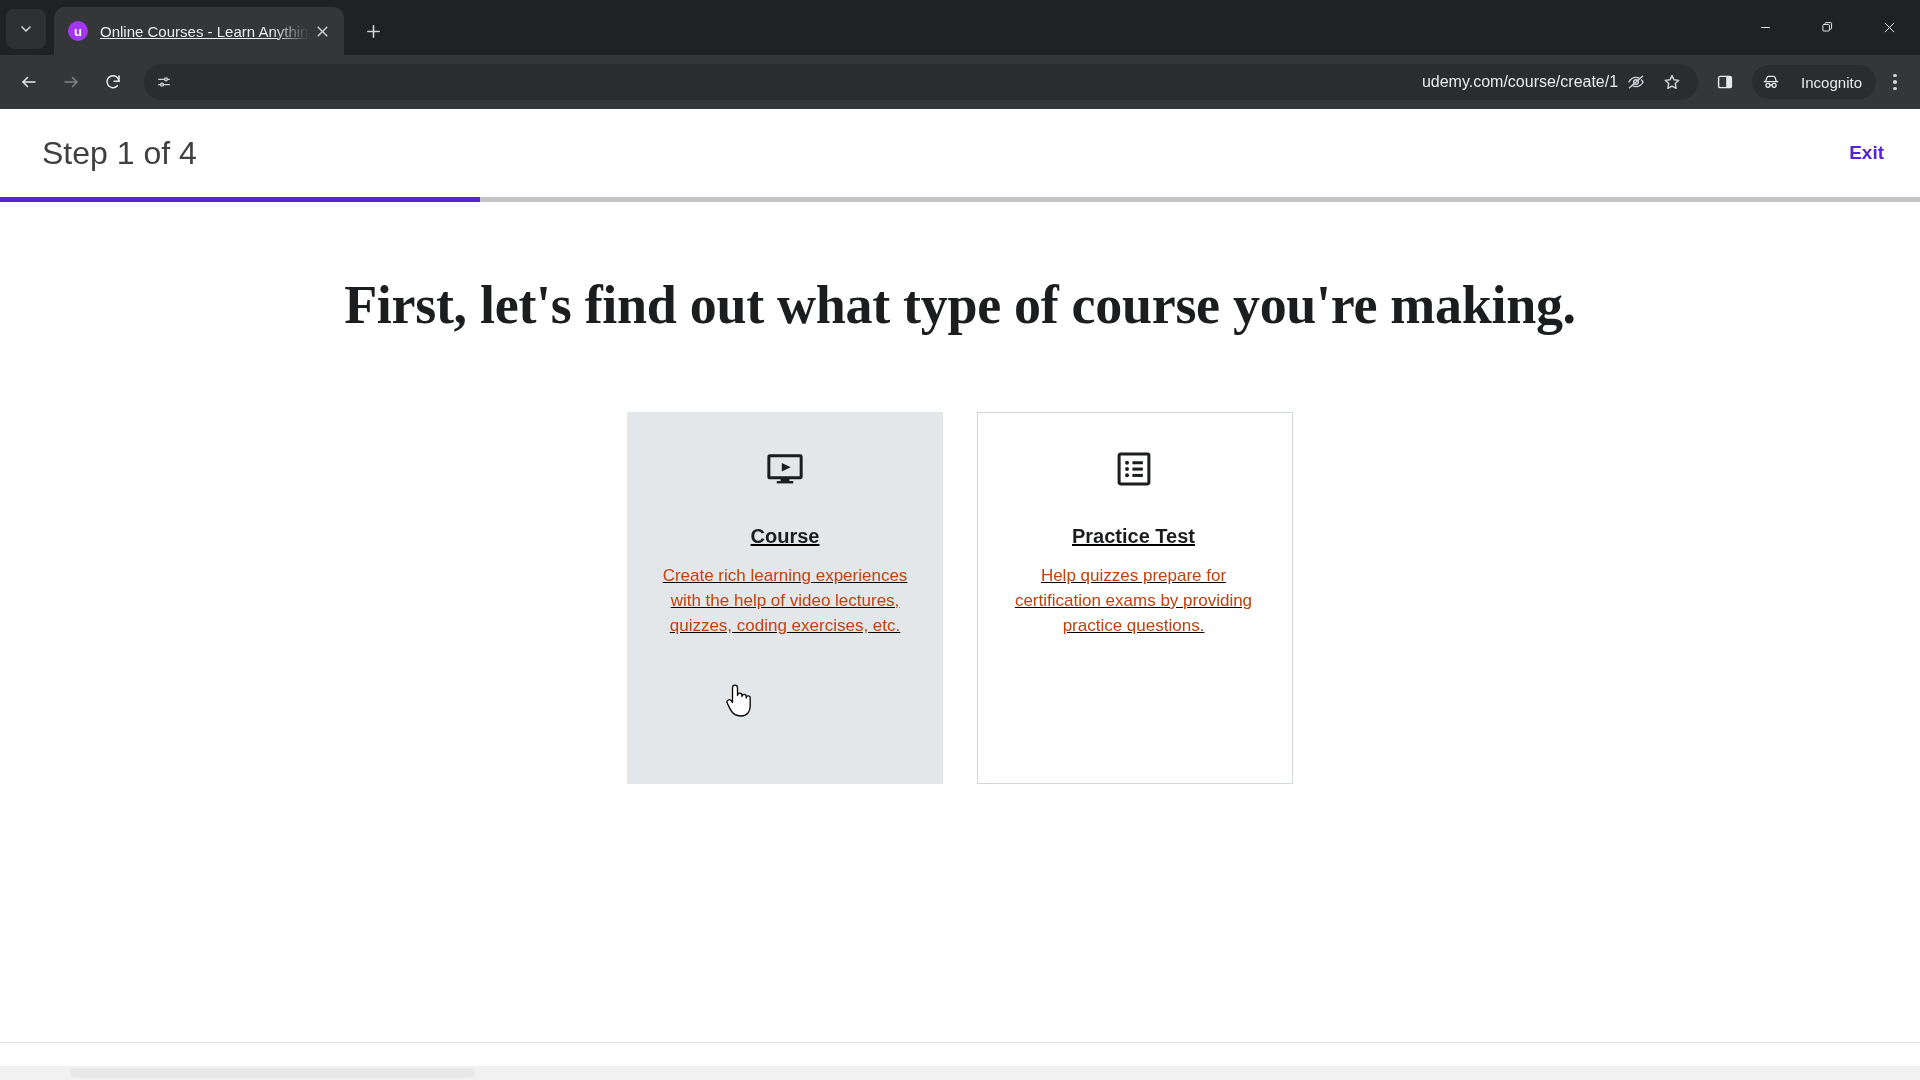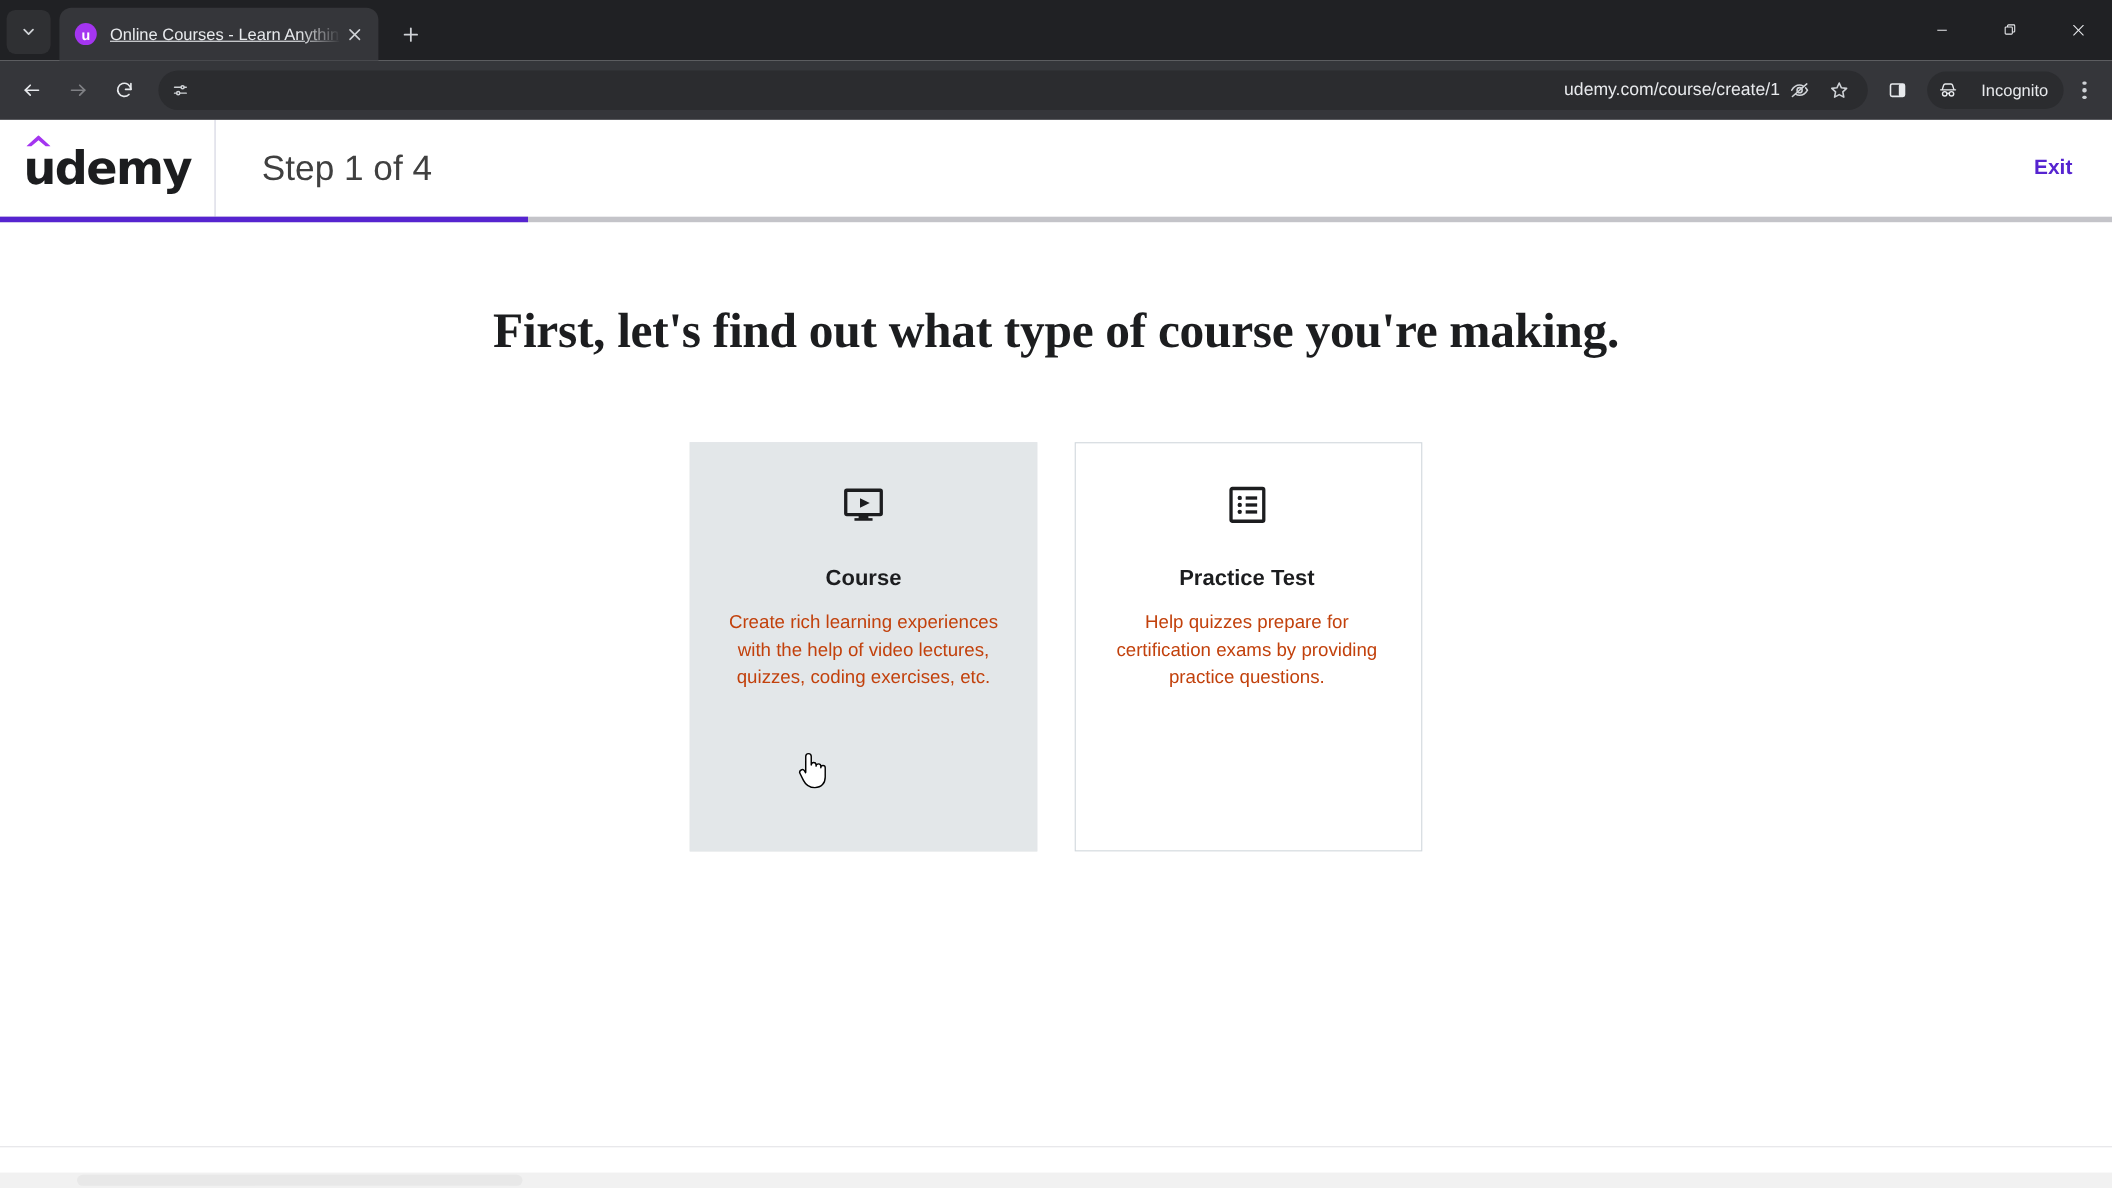--- a/index.html
+++ b/index.html
@@ -226,39 +226,40 @@
   }
 
   .main {
     position: relative;
     height: calc(100% - 88px - 5px);
   }
 
   .page-title {
     font-family: "Liberation Serif", serif;
     font-weight: bold;
-    font-size: 45px;
+    font-size: 54px;
     color: #1c1d1f;
     text-align: center;
     margin-top: 72px;
     letter-spacing: -0.3px;
   }
 
   .cards {
     display: flex;
     justify-content: center;
     gap: 34px;
     margin-top: 76px;
   }
   .card {
     width: 316px;
     height: 372px;
     padding: 34px 26px 0;
     text-align: center;
     cursor: pointer;
+    text-decoration: underline;
   }
   .card-unselected {
     background: #fff;
     border: 1px solid #d1d7dc;
     padding-left: 23px;
   }
   .card-selected {
     background: #e3e7e9;
     border: 1px solid #e3e7e9;
   }
@@ -452,28 +453,20 @@
     <div class="kebab">
       <i></i>
         <i></i>
         <i></i>
     </div>
   </div>
 
   <div class="viewport">
 
     <div class="site-header">
-      <div class="logo-wrap">
-        <div class="logo">
-          <svg class="caret" viewBox="0 0 22 11">
-            <polygon points="11,0 22,10 17.5,10 11,4.4 4.5,10 0,10" fill="#a435f0"></polygon>
-          </svg>
-          <span>udemy</span>
-        </div>
-      </div>
       <div class="step-label">Step 1 of 4</div>
       <a class="exit-link" style="color: rgb(86, 36, 208);">Exit</a>
     </div>
 
     <div class="progress-track" style="background: rgb(196, 196, 201);">
       <div class="progress-fill" id="progress-fill" style="width: 25%; background: rgb(86, 36, 208);"></div>
     </div>
 
     <div class="main">
 

